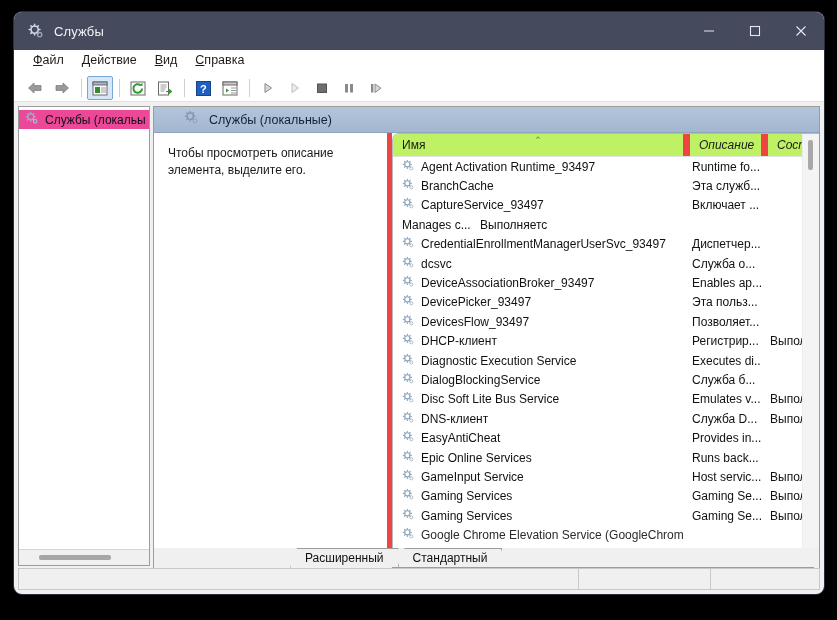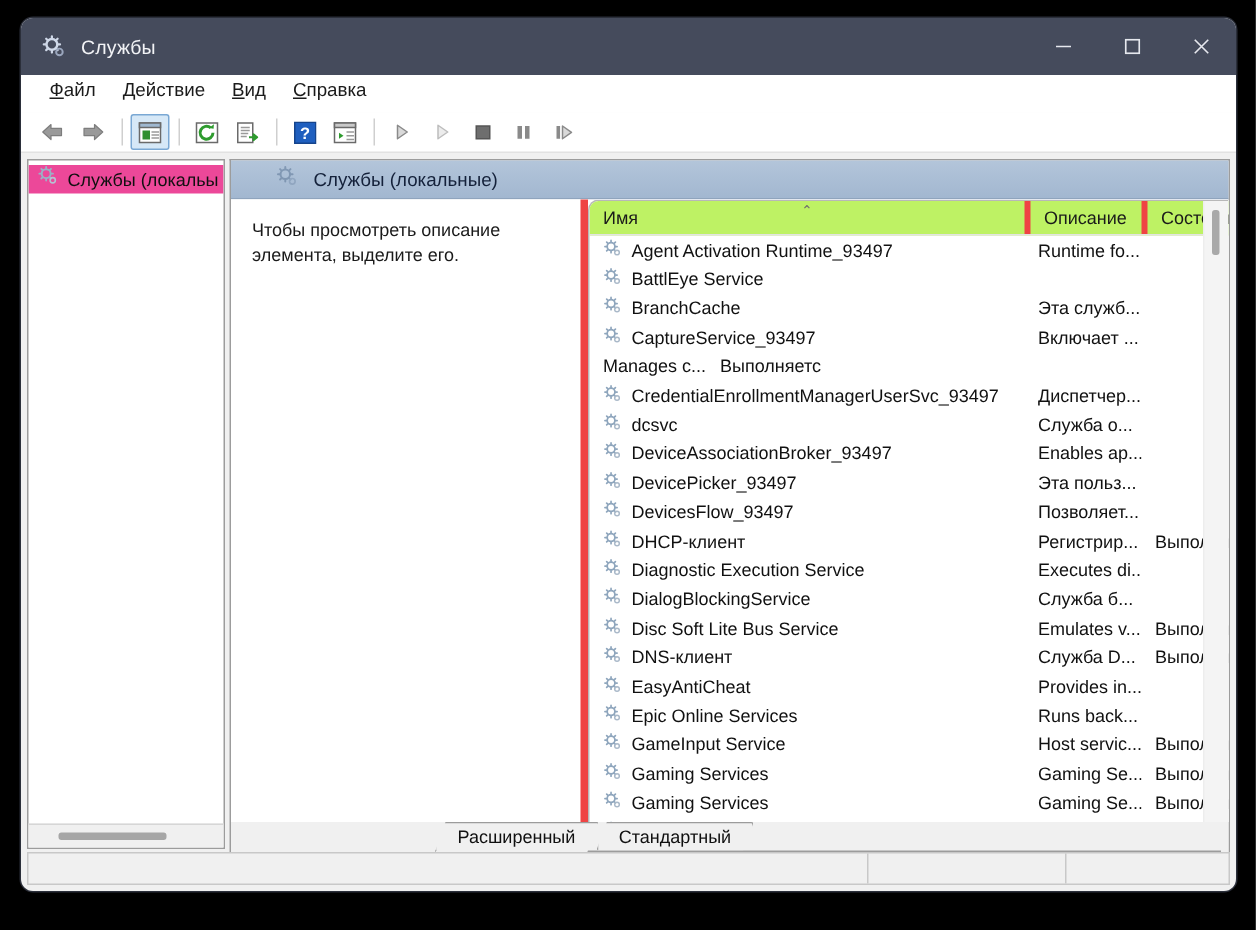--- a/index.html
+++ b/index.html
@@ -220,21 +220,21 @@
   }
   .col {
     display: flex;
     align-items: center;
     font-size: 12px;
     color: #1a1a1a;
     padding-left: 9px;
     position: relative;
     box-sizing: border-box;
   }
-  .col + .col { border-left: 4px solid #ef4444; }
+  .col + .col { border-left: 7px solid #ef4444; font-style: italic; }
   .col.name { width: 290px; flex: none; }
   .col.desc { width: 78px; flex: none; }
   .col.state { width: 82px; flex: none; }
   .col .sortmark {
     position: absolute;
     left: 50%;
     top: 1px;
     transform: translateX(-50%);
     color: #6f6f6f;
     font-size: 9px;
@@ -529,32 +529,20 @@
                   <div class="cell desc">Runtime fo...</div>
                   <div class="cell state"></div>
                 </div>
                 <div class="row">
                   <div class="cell name">
                     <span><svg width="13" height="13" viewBox="0 0 16 16">
                         <circle cx="6.6" cy="6.6" r="3.2" fill="none" stroke="#8fa6bd" stroke-width="1.5"></circle>
                         <path d="M6.6 1.6v1.2M6.6 10.4v1.2M1.6 6.6h1.2M10.4 6.6h1.2M3 3l.85.85M9.35 9.35l.85.85M10.2 3l-.85.85M3.85 9.35L3 10.2" stroke="#8fa6bd" stroke-width="1.4" stroke-linecap="round"></path>
                         <circle cx="11.5" cy="11.5" r="1.9" fill="none" stroke="#aab9c9" stroke-width="1.2"></circle>
                       </svg></span>
-                    <span class="txt">BattlEye Service</span>
-                  </div>
-                  <div class="cell desc"></div>
-                  <div class="cell state"></div>
-                </div>
-                <div class="row">
-                  <div class="cell name">
-                    <span><svg width="13" height="13" viewBox="0 0 16 16">
-                        <circle cx="6.6" cy="6.6" r="3.2" fill="none" stroke="#8fa6bd" stroke-width="1.5"></circle>
-                        <path d="M6.6 1.6v1.2M6.6 10.4v1.2M1.6 6.6h1.2M10.4 6.6h1.2M3 3l.85.85M9.35 9.35l.85.85M10.2 3l-.85.85M3.85 9.35L3 10.2" stroke="#8fa6bd" stroke-width="1.4" stroke-linecap="round"></path>
-                        <circle cx="11.5" cy="11.5" r="1.9" fill="none" stroke="#aab9c9" stroke-width="1.2"></circle>
-                      </svg></span>
                     <span class="txt">BranchCache</span>
                   </div>
                   <div class="cell desc">Эта служб...</div>
                   <div class="cell state"></div>
                 </div>
                 <div class="row">
                   <div class="cell name">
                     <span><svg width="13" height="13" viewBox="0 0 16 16">
                         <circle cx="6.6" cy="6.6" r="3.2" fill="none" stroke="#8fa6bd" stroke-width="1.5"></circle>
                         <path d="M6.6 1.6v1.2M6.6 10.4v1.2M1.6 6.6h1.2M10.4 6.6h1.2M3 3l.85.85M9.35 9.35l.85.85M10.2 3l-.85.85M3.85 9.35L3 10.2" stroke="#8fa6bd" stroke-width="1.4" stroke-linecap="round"></path>

